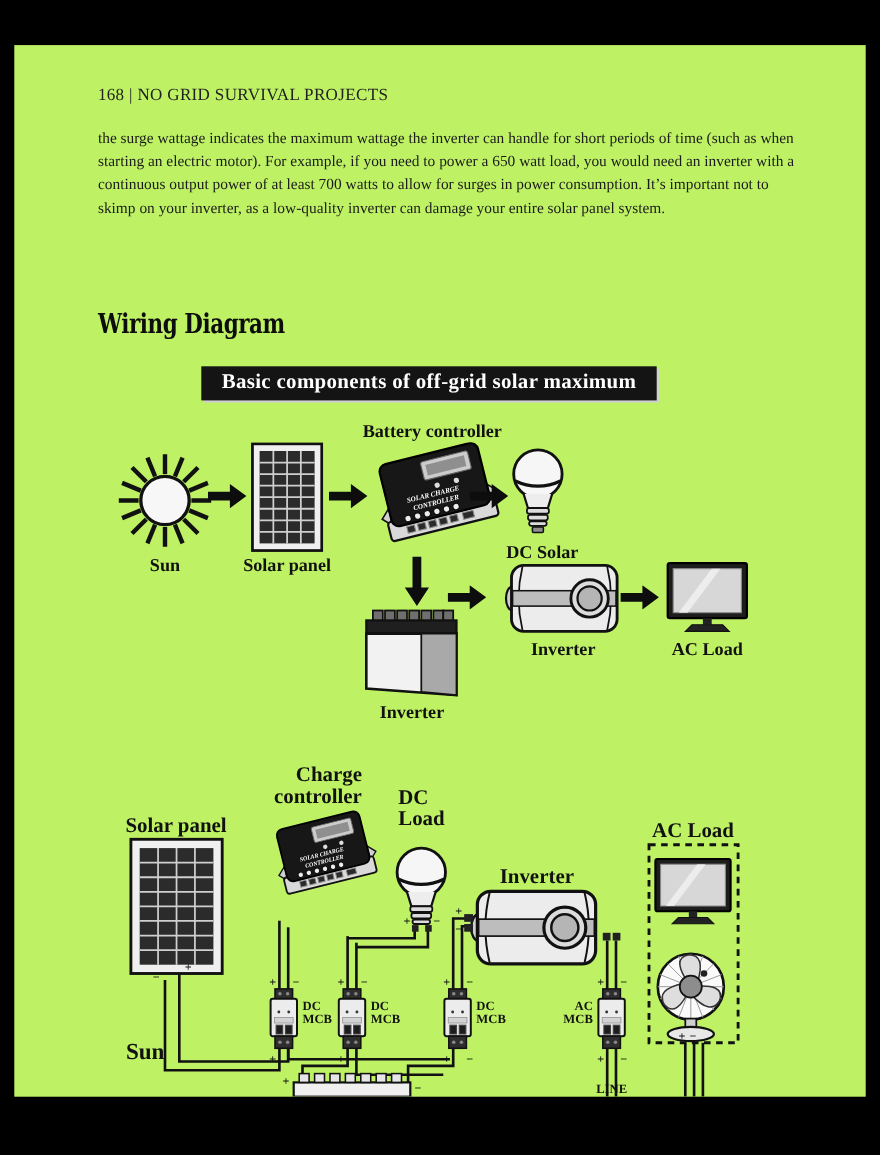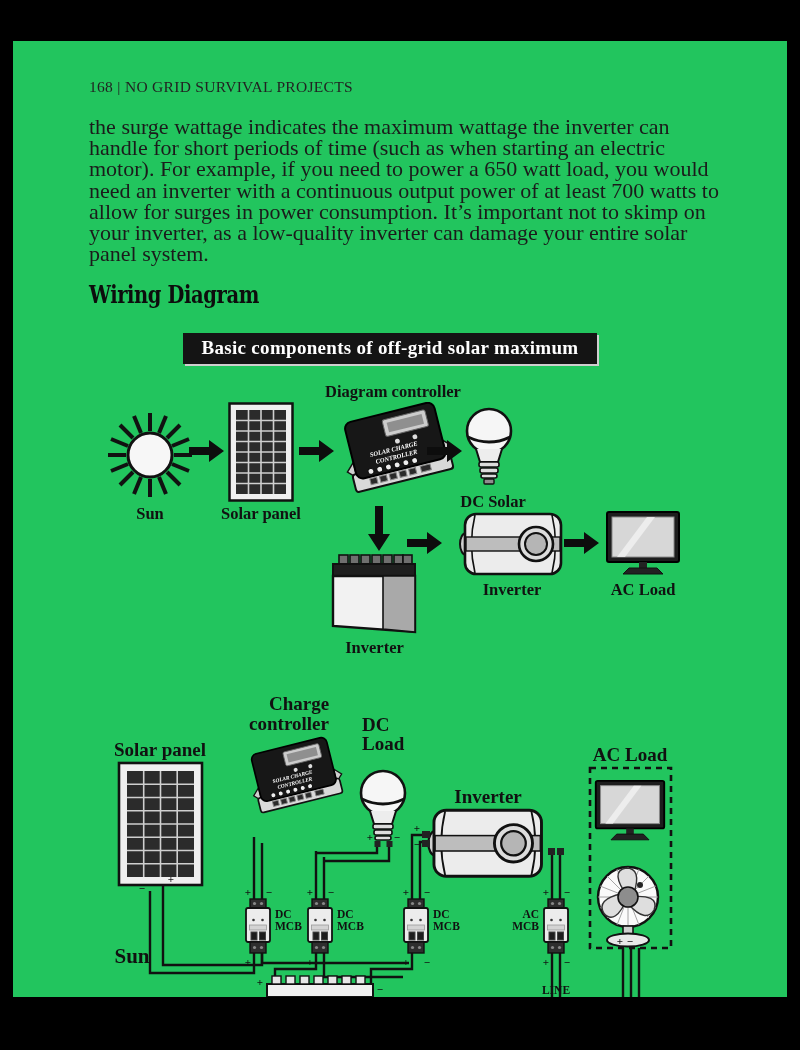--- a/index.html
+++ b/index.html
@@ -1,21 +1,21 @@
 <!DOCTYPE html>
 <html><head>
 <meta charset="utf-8">
 <style>
   * { margin:0; padding:0; box-sizing:border-box; }
   html,body { width:800px; height:1050px; background:#000; overflow:hidden;
               font-family:"Liberation Serif", serif; }
   .page { position:absolute; left:13px; top:41px; width:774px; height:956px;
-          background:#22c55e; color:#1c1c1c; overflow:hidden;padding-left:33px; }
+          background:#bef264; color:#1c1c1c; overflow:hidden;padding-left:33px; }
   .hdr  { position:absolute; left:76px; top:37px; font-size:15.5px; letter-spacing:.3px; color:#222; }
-  .para { position:absolute; left:76px; top:75px; width:636px; font-size:22px;
+  .para { position:absolute; left:76px; top:75px; width:636px; font-size:14px;
           line-height:21.2px; color:#1b1b1b; }
   .sect { position:absolute; left:76px; top:239px; font-size:25px; font-weight:bold;
           font-family:"DejaVu Serif", serif; transform:scaleX(.78); transform-origin:left;
           letter-spacing:-.5px; color:#0d0d0d; }
   .banner { position:absolute; left:170px; top:292px; width:414px; height:31px;
             background:#141414; color:#fff; font-size:19px; font-weight:bold;
             text-align:center; line-height:30px; letter-spacing:.3px;
             box-shadow:2px 2px 0 #cfcfcf; }
   .d1 { position:absolute; left:0; top:339px; width:774px; height:292px; }
   .d1 .lbl { position:absolute; font-weight:bold; font-size:16.5px; text-align:center; color:#111; }
@@ -77,21 +77,21 @@
           <line x1="8" y1="71" x2="58" y2="71"></line>
         <line x1="8" y1="81.5" x2="58" y2="81.5"></line>
       </g>
     </svg>
     <div class="lbl" style="left:185px;top:124px;width:126px">Solar panel</div>
 
     <svg class="abs" style="left:286px;top:60px" width="36" height="22" viewBox="0 0 36 22">
       <polygon points="0,7 20,7 20,0 35,11 20,22 20,15 0,15" fill="#0d0d0d"></polygon>
     </svg>
 
-    <div class="lbl" style="left:305px;top:2px;width:150px">Diagram controller</div>
+    <div class="lbl" style="left:305px;top:2px;width:150px">Battery controller</div>
     <svg class="abs" style="left:317px;top:22px" width="130" height="100" viewBox="0 0 130 100">
       <g transform="rotate(-14 65 50)">
         <polygon points="14,58 22,50 22,66" fill="#cfcfcf" stroke="#111" stroke-width="1.5"></polygon>
         <polygon points="114,50 122,58 114,66" fill="#cfcfcf" stroke="#111" stroke-width="1.5"></polygon>
         <rect x="18" y="62" width="100" height="18" rx="3" fill="#d9d9d9" stroke="#111" stroke-width="2"></rect>
         <rect x="22" y="10" width="92" height="58" rx="7" fill="#171717" stroke="#000" stroke-width="2"></rect>
         <rect x="60" y="16" width="44" height="17" rx="2" fill="#cccccc" stroke="#666"></rect>
         <rect x="64" y="19.5" width="36" height="10" fill="#8f8f8f"></rect>
         <circle cx="70" cy="40" r="2.4" fill="#ddd"></circle>
           <circle cx="88" cy="40" r="2.4" fill="#ddd"></circle>

